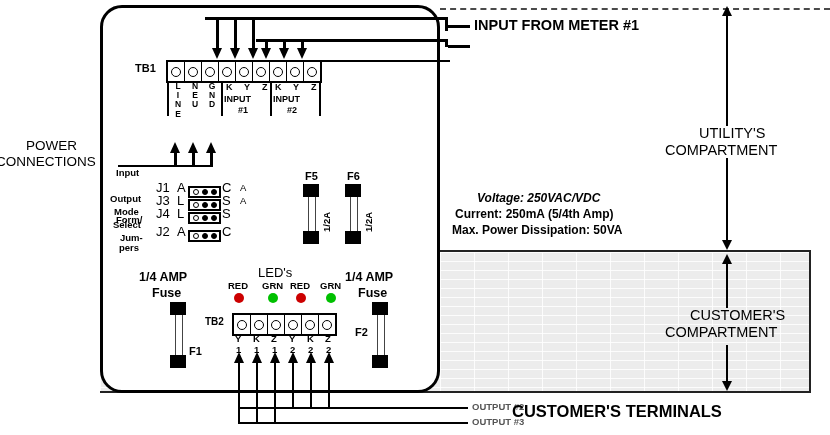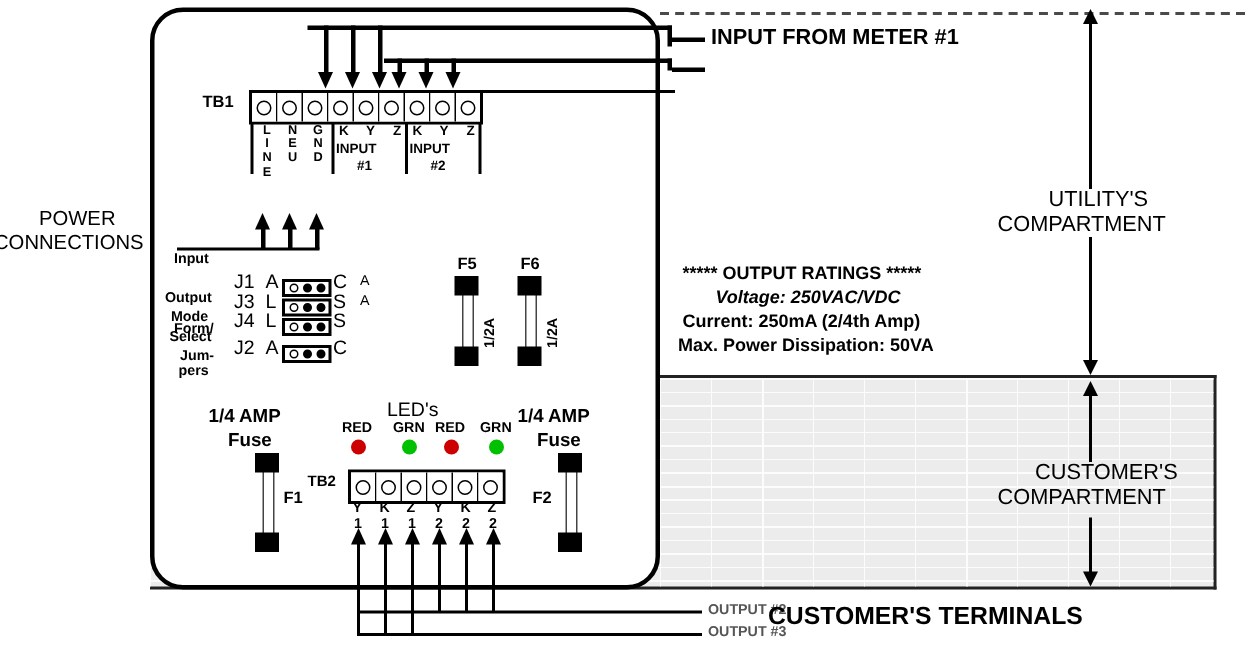--- a/index.html
+++ b/index.html
@@ -263,23 +263,22 @@
   <div class="txt b rot" style="left:322px;top:232px;font-size:9.5px;">1/2A</div>
 
   <div class="txt b" style="left:347px;top:171px;font-size:11px;">F6</div>
   <div class="fuse" style="left:345px;top:184px;width:16px;height:60px;">
     <div class="body" style="height:38px;"></div>
     <div class="cap" style="top:0;"></div>
     <div class="cap" style="top:47px;"></div>
   </div>
   <div class="txt b rot" style="left:364px;top:232px;font-size:9.5px;">1/2A</div>
 
-  <div class="txt b" style="left:455px;top:176px;font-size:12px;">***** OUTPUT RATINGS *****</div>
   <div class="txt b" style="left:477px;top:192px;font-size:12px;font-style:italic;">Voltage: 250VAC/VDC</div>
-  <div class="txt b" style="left:455px;top:208px;font-size:12px;">Current: 250mA (2/4th Amp)</div>
+  <div class="txt b" style="left:455px;top:208px;font-size:12px;">Current: 250mA (5/4th Amp)</div>
   <div class="txt b" style="left:452px;top:224px;font-size:12px;">Max. Power Dissipation: 50VA</div>
 
 
   <div class="ln" style="left:726px;top:10px;width:2.2px;height:116px;"></div>
   <div class="dimArrowUp" style="left:722px;top:6px;"></div>
   <div class="ln" style="left:726px;top:158px;width:2.2px;height:86px;"></div>
   <div class="dimArrowDown" style="left:722px;top:240px;"></div>
   <div class="txt" style="left:699px;top:126px;font-size:14.5px;">UTILITY'S</div>
   <div class="txt" style="left:665px;top:143px;font-size:14.5px;">COMPARTMENT</div>
 
@@ -290,21 +289,21 @@
   <div class="ln" style="left:726px;top:345px;width:2.2px;height:40px;"></div>
   <div class="dimArrowDown" style="left:722px;top:381px;"></div>
 
   <div class="txt b" style="left:139px;top:271px;font-size:12.5px;">1/4 AMP</div>
   <div class="txt b" style="left:152px;top:287px;font-size:12.5px;">Fuse</div>
   <div class="fuse" style="left:170px;top:302px;width:16px;height:66px;">
     <div class="body" style="height:44px;"></div>
     <div class="cap" style="top:0;"></div>
     <div class="cap" style="top:53px;"></div>
   </div>
-  <div class="txt b" style="left:189px;top:327px;font-size:11px;">F1</div>
+  <div class="txt b" style="left:189px;top:346px;font-size:11px;">F1</div>
 
   <div class="txt b" style="left:345px;top:271px;font-size:12.5px;">1/4 AMP</div>
   <div class="txt b" style="left:358px;top:287px;font-size:12.5px;">Fuse</div>
   <div class="fuse" style="left:372px;top:302px;width:16px;height:66px;">
     <div class="body" style="height:44px;"></div>
     <div class="cap" style="top:0;"></div>
     <div class="cap" style="top:53px;"></div>
   </div>
   <div class="txt b" style="left:355px;top:327px;font-size:11px;">F2</div>
 

